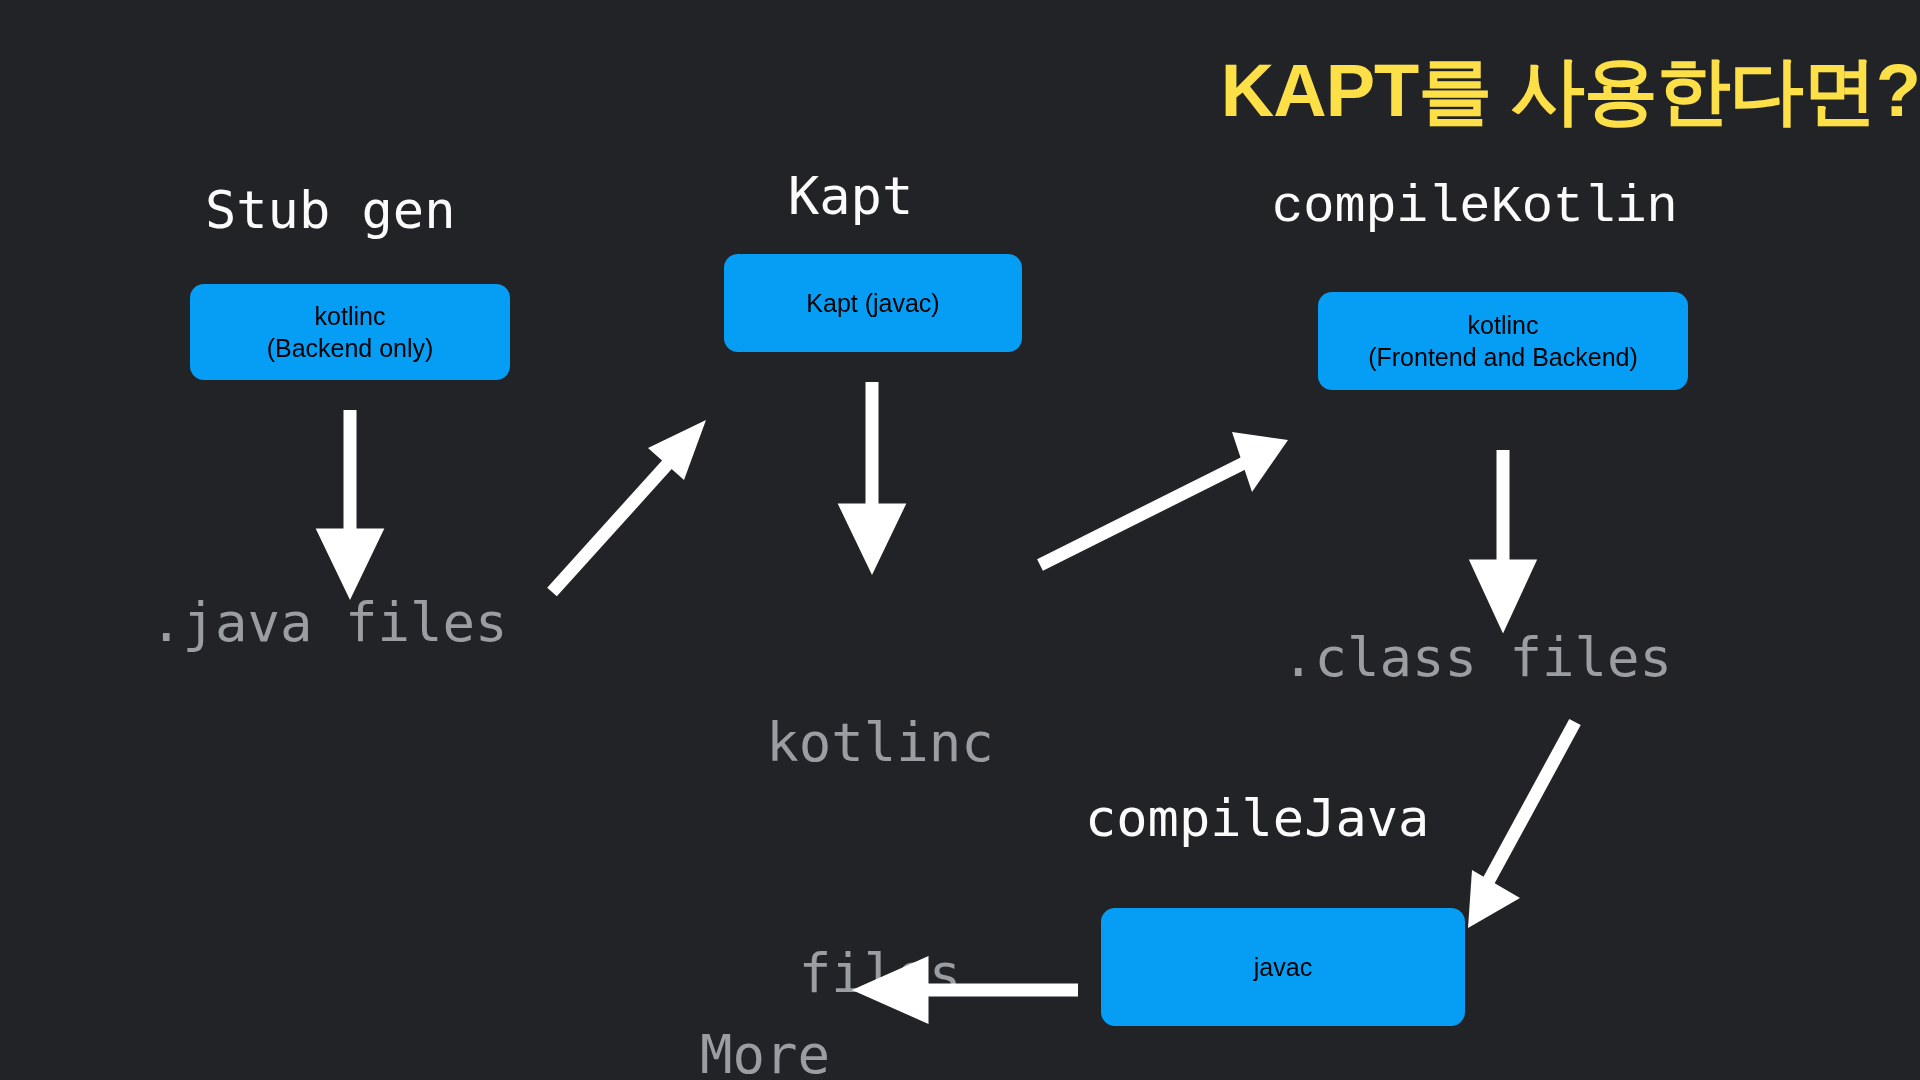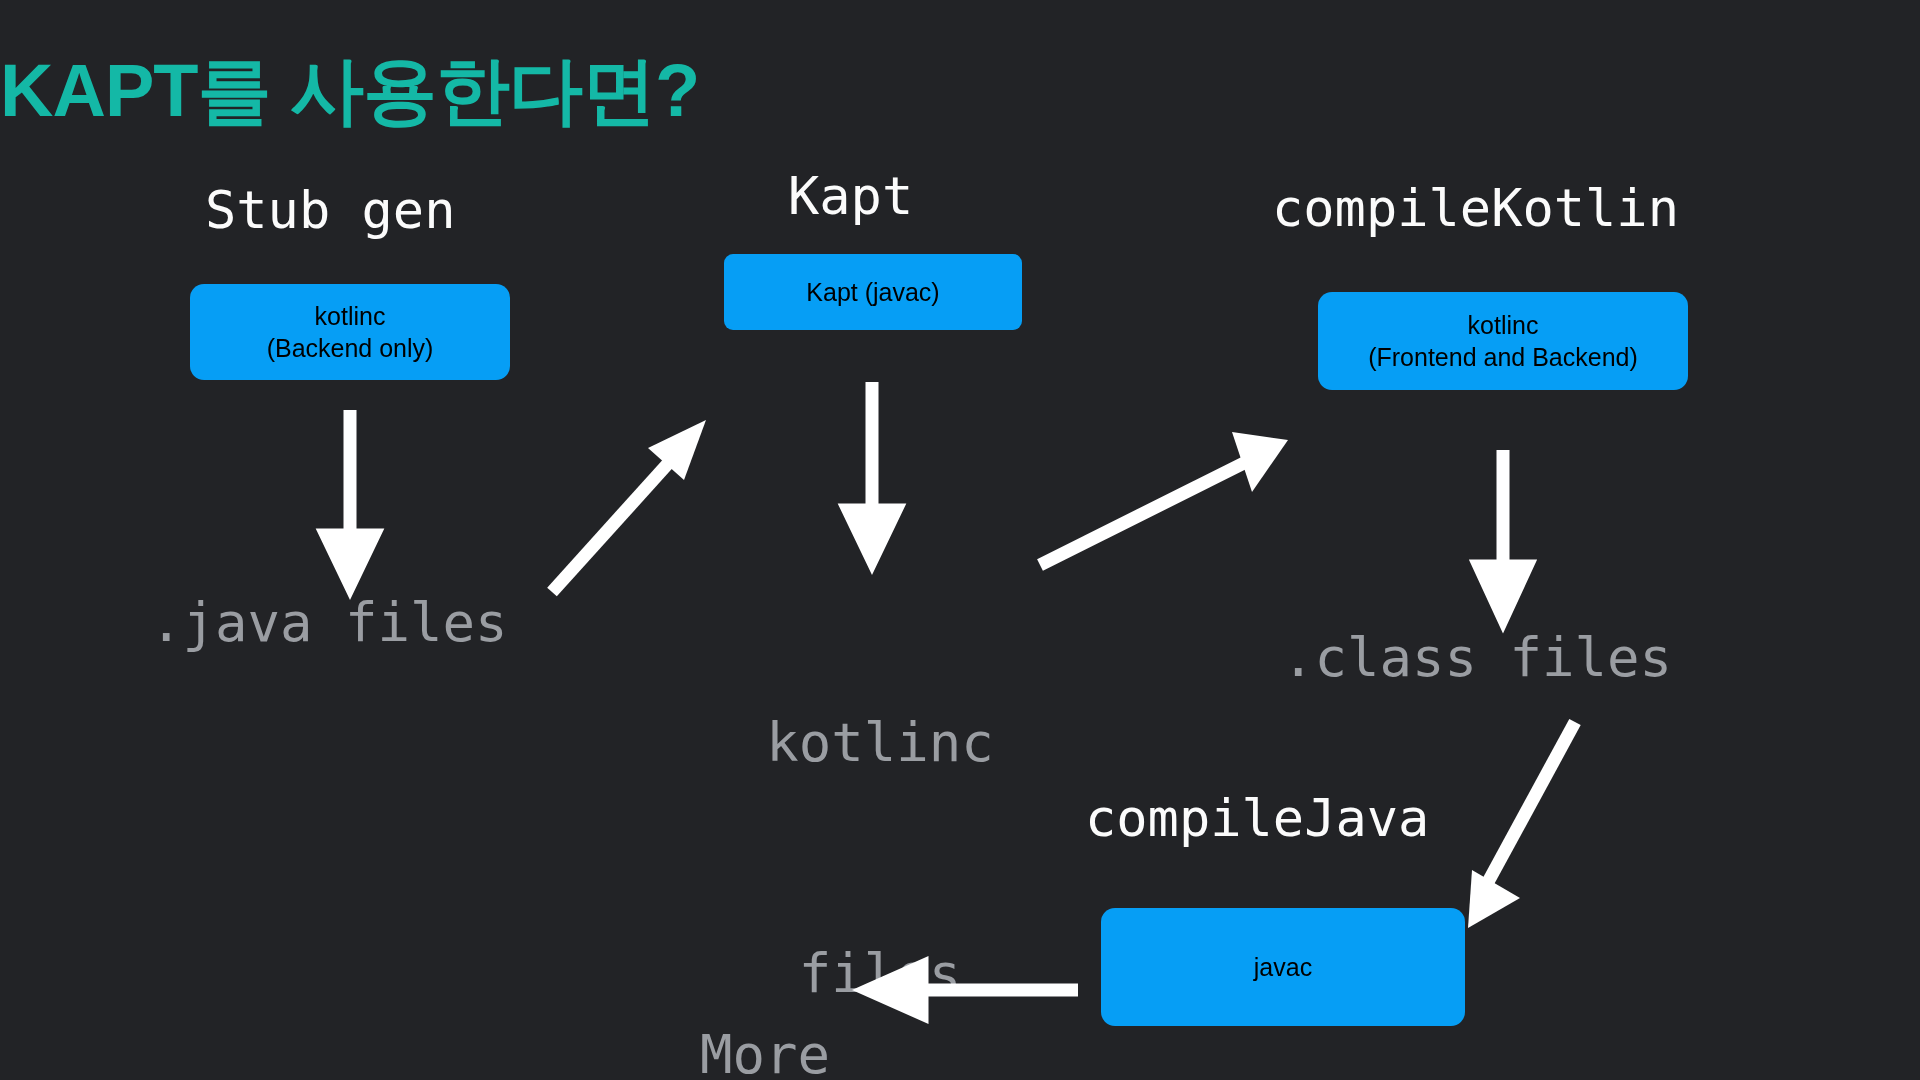--- a/index.html
+++ b/index.html
@@ -21,22 +21,22 @@
     height: 1080px;
     background: #222326;
   }
   .abs { position: absolute; }
 
   
   #title {
     left: 0;
     top: 42px;
     width: 1920px;
-    text-align: left;
-    color: #14b8a6;
+    text-align: right;
+    color: #fde047;
     font-family: "Liberation Sans", sans-serif;
     font-weight: 700;
     font-size: 74px;
     letter-spacing: -1px;
     white-space: nowrap;
   }
 
   
   .stage-label {
     color: #fbfbfb;
@@ -82,30 +82,30 @@
 <body>
 
 <div id="stage">
 
   <div class="abs" id="title">KAPT를 사용한다면?</div>
 
   <div class="abs stage-label" style="left:205px; top:180px;">Stub gen</div>
 
   <div class="abs stage-label" style="left:788px; top:166px;">Kapt</div>
 
-  <div class="abs stage-label" style="left:1272px; top:178px;">compileKotlin</div>
+  <div class="abs stage-label" style="left:1272px; top:178px;font-family:Liberation Mono, monospace;">compileKotlin</div>
 
   <div class="abs stage-label" style="left:1085px; top:788px;">compileJava</div>
 
   <div class="abs proc-box" style="left:190px; top:284px; width:320px; height:96px;">
     <span class="ln">kotlinc</span>
     <span class="ln">(Backend only)</span>
   </div>
 
-  <div class="abs proc-box" style="left:724px; top:254px; width:298px; height:76px;border-radius:9px;">
+  <div class="abs proc-box" style="left:724px; top:254px; width:298px; height:98px;">
     <span class="ln">Kapt (javac)</span>
   </div>
 
   <div class="abs proc-box" style="left:1318px; top:292px; width:370px; height:98px;">
     <span class="ln">kotlinc</span>
     <span class="ln">(Frontend and Backend)</span>
   </div>
 
   <div class="abs artifact-label" style="left:150px; top:590px;">.java files</div>
 

